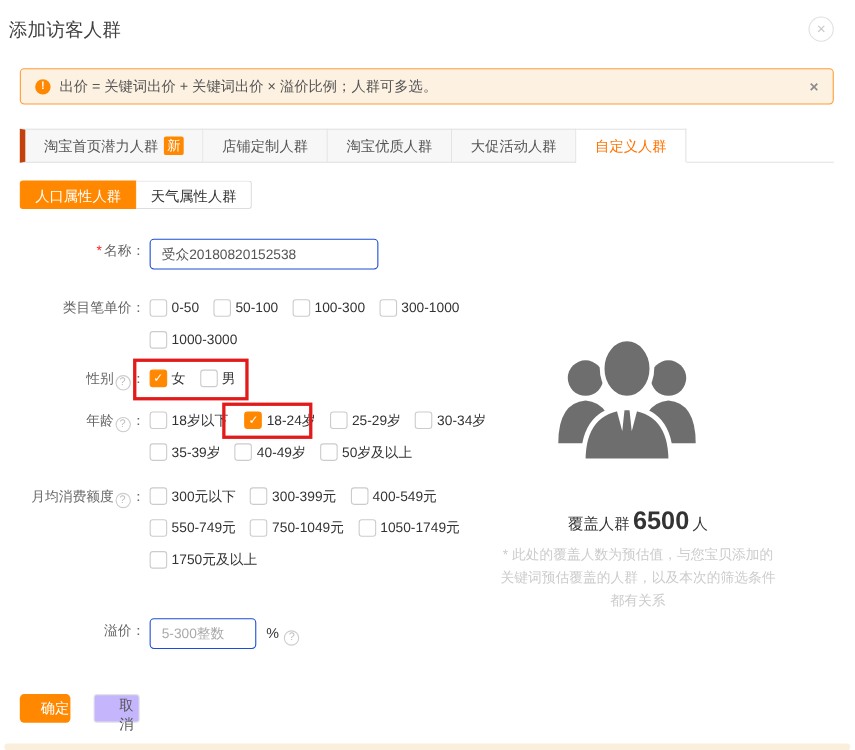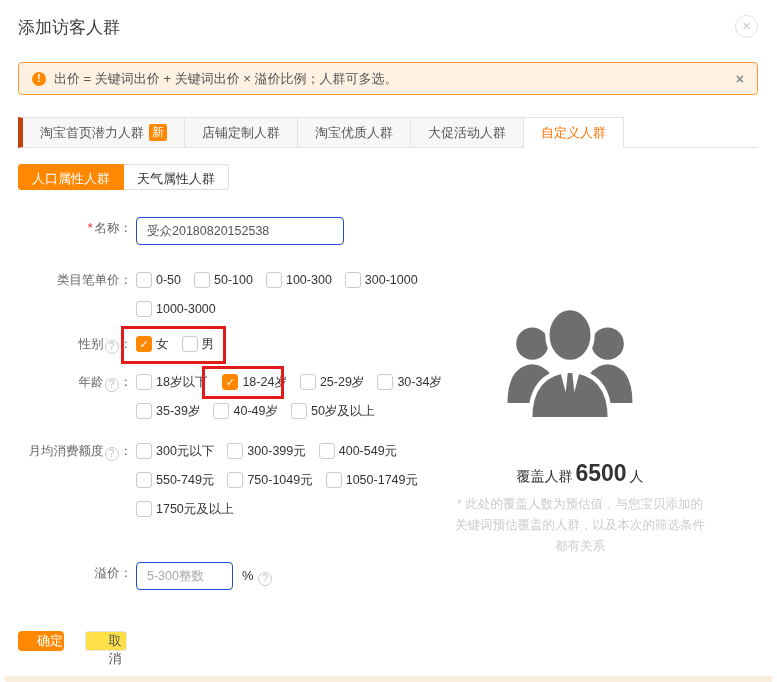--- a/index.html
+++ b/index.html
@@ -1,20 +1,20 @@
 <!DOCTYPE html>
 <html><head>
 <meta charset="utf-8">
 <style>
   * { margin:0; padding:0; box-sizing:border-box; }
   html,body { background:#fff; }
   body { font-family:"Liberation Sans","DejaVu Sans",sans-serif; }
   .modal { position:relative; width:777px; height:682px; background:#fff; overflow:hidden; }
 
-  .dialog-title { position:absolute; left:18px; top:16px; font-size:17px; color:#404040; }
+  .dialog-title { position:absolute; left:8px; top:16px; font-size:17px; color:#404040; }
   .modal-close { position:absolute; right:19px; top:15px; width:23px; height:23px; border:1px solid #e0e0e0;
     border-radius:50%; color:#c8c8c8; font-size:14px; line-height:21px; text-align:center; cursor:pointer; }
 
   .notice { position:absolute; left:18px; top:62px; width:740px; height:33px; background:#fdf1e1;
     border:1px solid #ff9c38; border-radius:4px; display:flex; align-items:center; padding:0 13px; }
   .notice-icon { width:14px; height:14px; background:#ff8800; border-radius:50%; color:#fff;
     font-size:10px; font-weight:bold; line-height:14px; text-align:center; flex:0 0 14px; }
   .notice-text { margin-left:8px; font-size:13px; color:#555; }
   .notice-close { margin-left:auto; color:#8c8c8c; font-size:14px; font-weight:bold; cursor:pointer; }
 
@@ -55,24 +55,24 @@
   .hl { position:absolute; border:3px solid #e21a1a; pointer-events:none; }
   .hl-gender { left:121px; top:326px; width:105px; height:38px; }
   .hl-age { left:202px; top:366px; width:82px; height:33px; }
 
   .people-icon { position:absolute; left:500px; top:298px; }
   .coverage { position:absolute; left:430px; top:460px; width:300px; text-align:center; color:#333; font-size:14px; }
   .coverage b { font-size:23px; font-weight:bold; margin:0 3px; }
   .note { position:absolute; left:425px; top:494px; width:310px; text-align:center; color:#ccc;
     font-size:12.5px; line-height:21px; }
 
-  .btn { position:absolute; top:631px; height:20px; border:none; border-radius:4px; font-size:13px;
+  .btn { position:absolute; top:631px; height:26px; border:none; border-radius:4px; font-size:13px;
     cursor:pointer; font-family:inherit;padding-left:18px; }
   .btn-ok { left:18px; width:46px; background:#ff8800; color:#fff; }
-  .btn-cancel { left:85px; width:42px; background:#fde047; color:#555; border:1px solid #e4e4e4; border-radius:3px; }
+  .btn-cancel { left:85px; width:42px; background:#c4b5fd; color:#555; border:1px solid #e4e4e4; border-radius:3px; }
 
   .bottom-strip { position:absolute; left:4px; right:4px; bottom:0; height:6px; background:#faeedd; border-radius:3px; }
 </style>
 </head>
 <body>
 
 <div class="modal">
 
   <div class="dialog-title">添加访客人群</div>
   <div class="modal-close">

